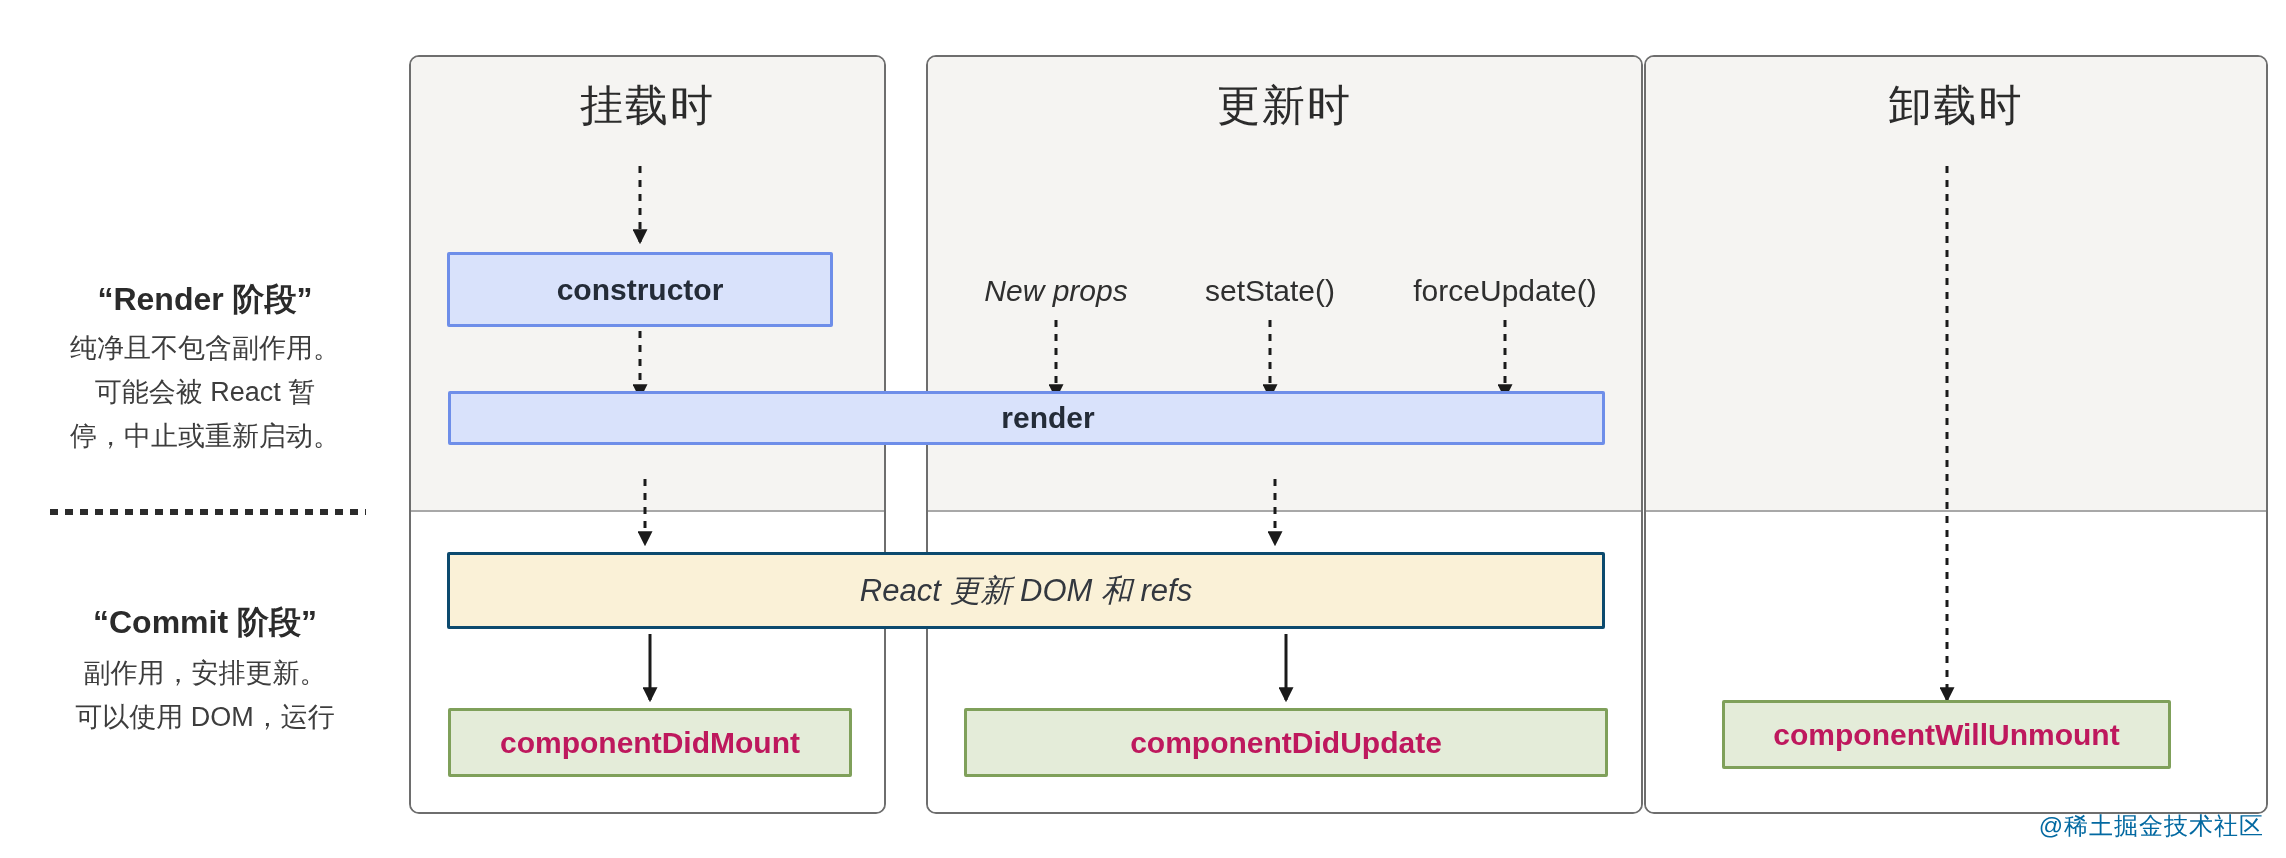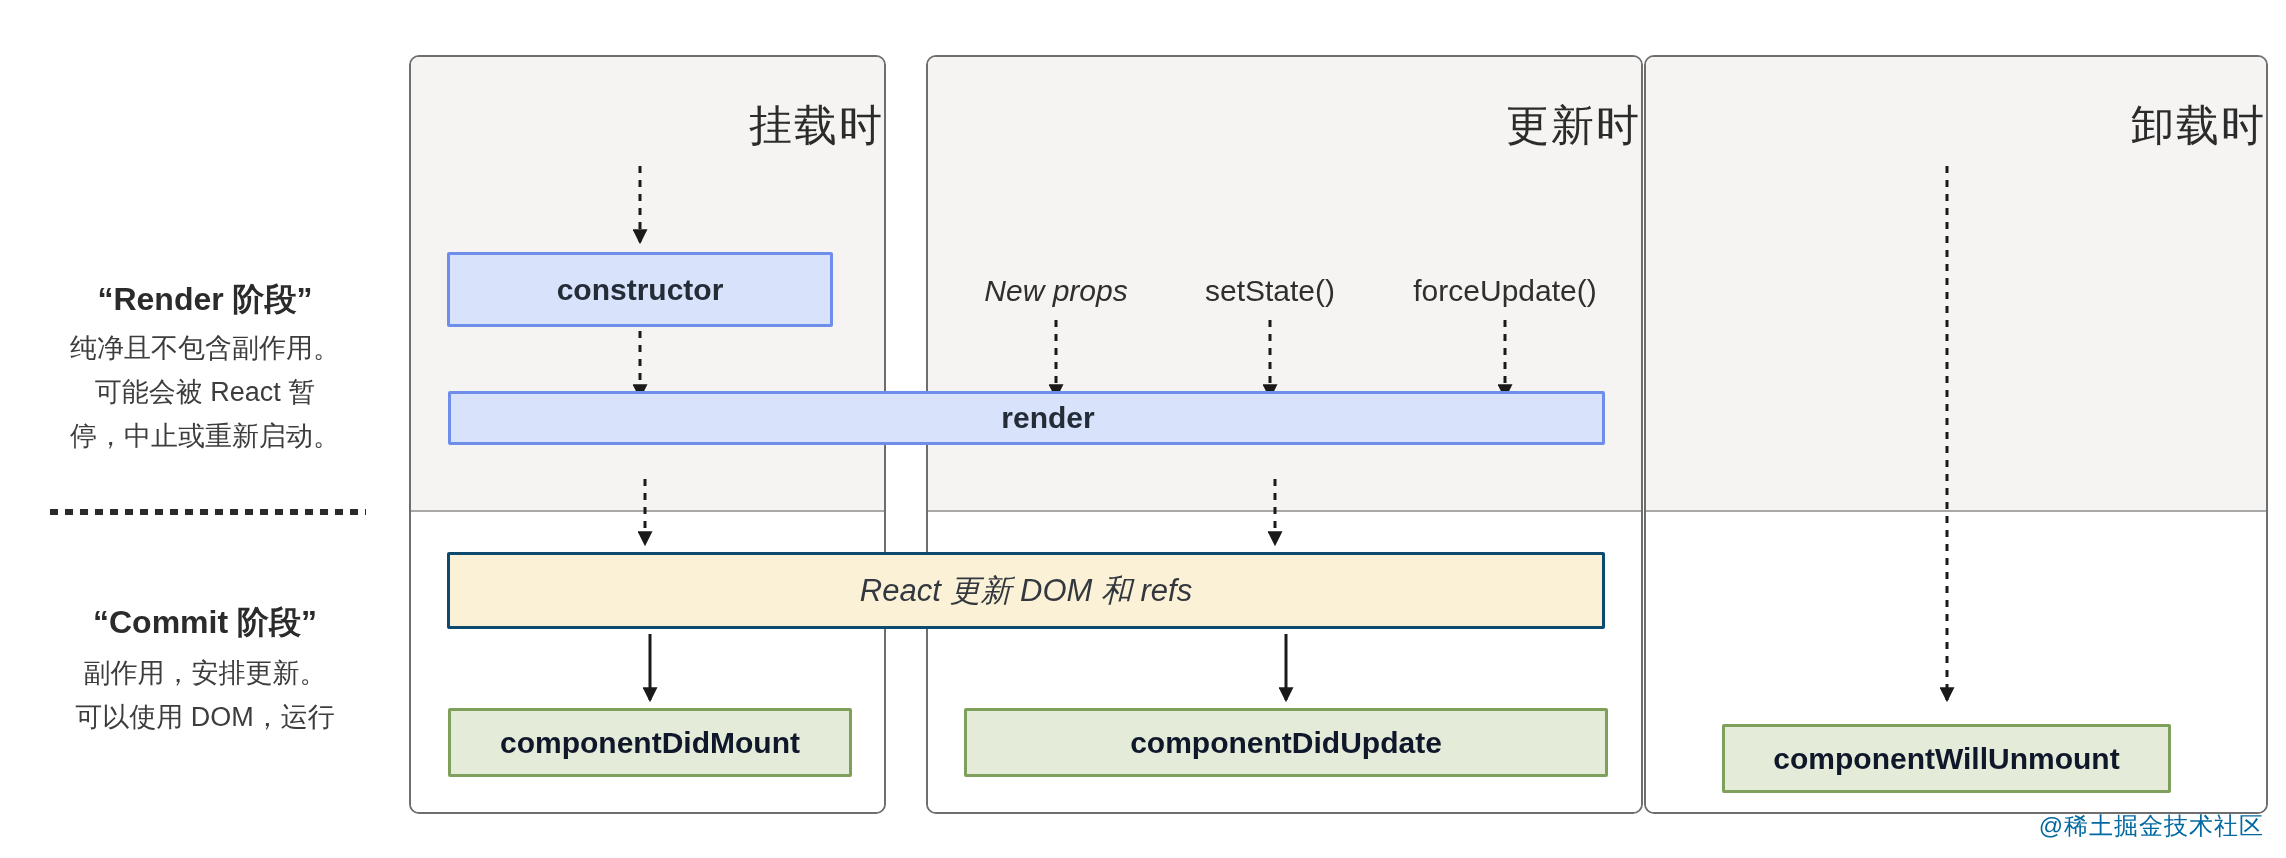--- a/index.html
+++ b/index.html
@@ -41,21 +41,21 @@
   }
   .panel-1 { left: 409px; width: 477px; }
   .panel-2 { left: 926px; width: 717px; }
   .panel-3 { left: 1644px; width: 624px; }
   .panel-top {
     height: 455px; background: #f5f4f2;
     border-bottom: 2px solid #a8a8a8;
   }
   .panel-bottom { height: 300px; background: #ffffff; }
   .col-title {
-    padding-top: 40px; text-align: right;
+    padding-top: 20px; text-align: center;
     font-size: 43px; font-weight: 500; color: #2b2b2b;
     letter-spacing: 2px;
   }
 
   
   .trigger {
     position: absolute; top: 274px; transform: translateX(-50%);
     font-size: 30px; color: #2f2f2f; white-space: nowrap;
   }
   .trigger.italic { font-style: italic; }
@@ -75,28 +75,28 @@
   .node.blue {
     background: #d9e2fb; border: 3px solid #6e8ee9;
     color: #242c38; font-weight: bold;
   }
   .node.yellow {
     background: #faf1d7; border: 3px solid #0c4a6e;
     color: #33383f; font-style: italic; font-size: 31px;
   }
   .node.green {
     background: #e4ecd9; border: 3px solid #7fa05a;
-    color: #0f172a; font-weight: bold;
+    color: #be185d; font-weight: bold;
   }
   .node-constructor { left: 447px; top: 252px; width: 386px; height: 75px; }
   .node-render      { left: 448px; top: 391px; width: 1157px; height: 54px; padding-left: 43px; }
   .node-react-updates { left: 447px; top: 552px; width: 1158px; height: 77px; }
   .node-did-mount   { left: 448px; top: 708px; width: 404px; height: 69px; }
   .node-did-update  { left: 964px; top: 708px; width: 644px; height: 69px; }
-  .node-will-unmount{ left: 1722px; top: 724px; width: 449px; height: 69px; }
+  .node-will-unmount{ left: 1722px; top: 700px; width: 449px; height: 69px; }
 
   
   .watermark {
     position: absolute; right: 22px; top: 810px;
     font-size: 24px; color: #0369a1; letter-spacing: 1px;
   }
 </style>
 </head>
 <body>
 

